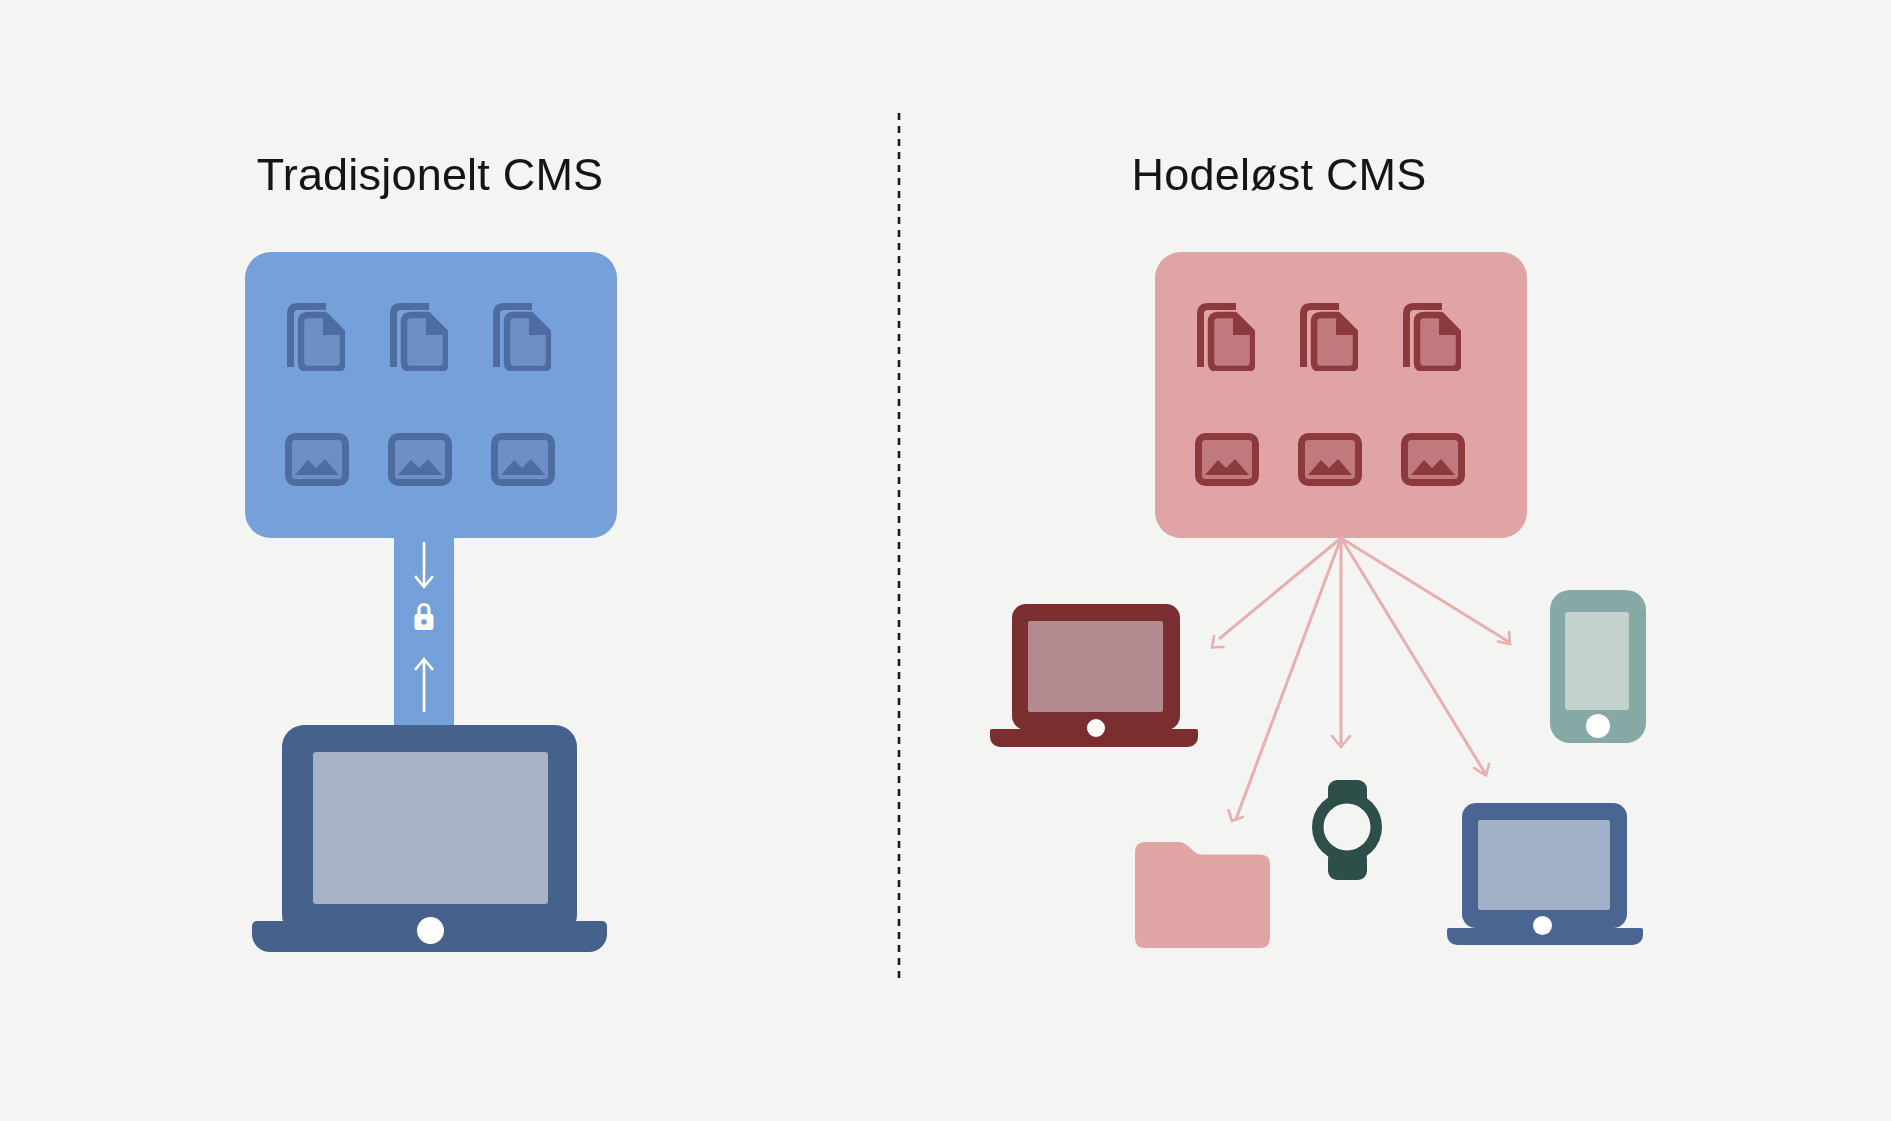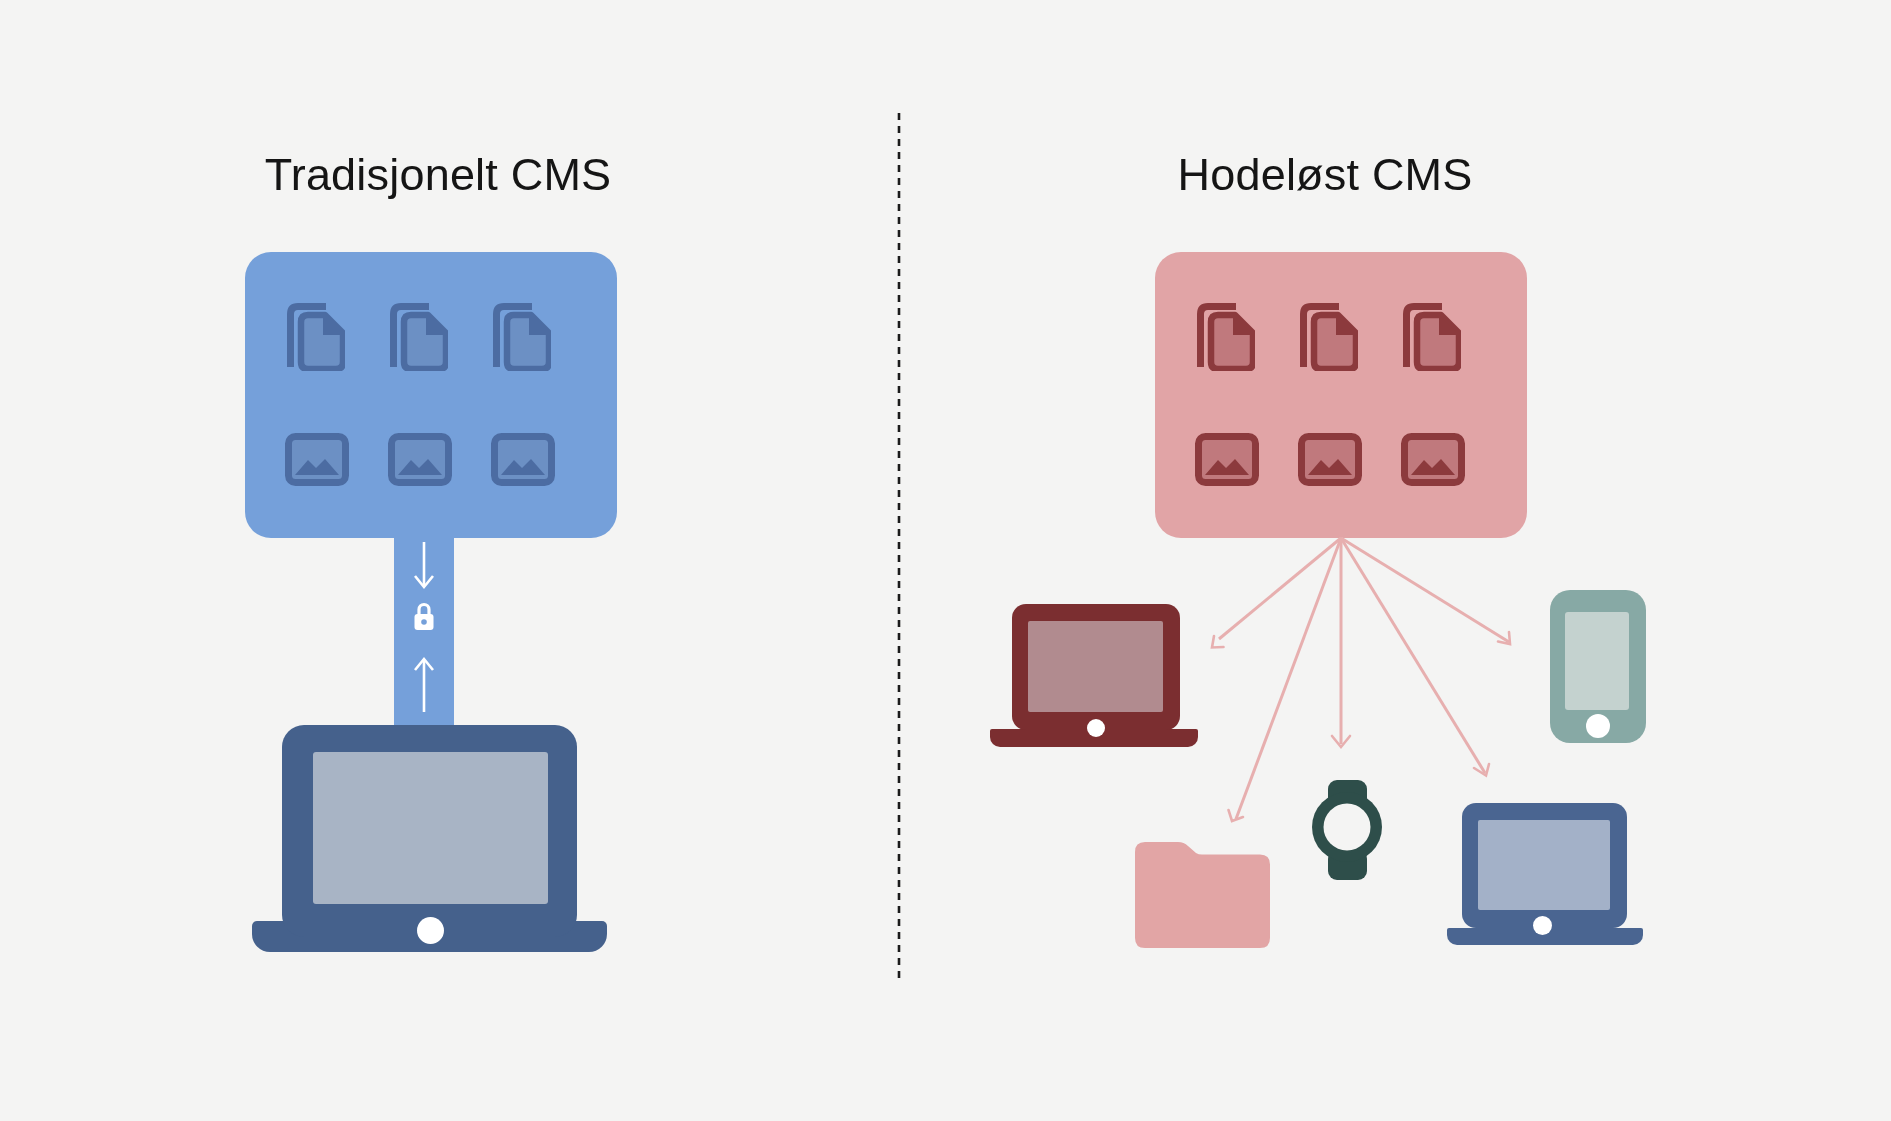--- a/index.html
+++ b/index.html
@@ -44,21 +44,21 @@
   #blue2-laptop-screen{left:1478px;top:820px;width:132px;height:90px;background:var(--right-screen);border-radius:2px;}
   #blue2-laptop-btn{left:1533px;top:916px;width:19px;height:19px;border-radius:50%;background:var(--white);}
   
   .doc-icon svg,.img-icon svg{display:block;}
   .blue .stroke{stroke:var(--blue-ic-stroke);} .blue .fillmid{fill:var(--blue-ic-fill);} .blue .filldark{fill:var(--blue-ic-stroke);}
   .pink .stroke{stroke:var(--pink-ic-stroke);} .pink .fillmid{fill:var(--pink-ic-fill);} .pink .filldark{fill:var(--pink-ic-stroke);}
 </style>
 </head>
 <body>
 
-<div class="abs title" style="left:228px;top:149px;">Tradisjonelt CMS</div>
+<div class="abs title" style="left:220px;top:149px;">Tradisjonelt CMS</div>
 
 <div class="abs" id="blue-strip"></div>
 
 <div class="abs" id="blue-box">
   <div class="icon-row row-docs">
     <span class="doc-icon blue">
       <svg width="58" height="68" viewBox="0 0 58 68">
         <path class="stroke" d="M3.5 64 L3.5 11 Q3.5 3.5 11 3.5 L39 3.5" fill="none" stroke-width="7"></path>
         <path class="fillmid stroke" d="M21 12 L38 12 L56 30 L56 59 Q56 66 49 66 L21 66 Q14 66 14 59 L14 19 Q14 12 21 12 Z" stroke-width="6.5" stroke-linejoin="round"></path>
         <path class="filldark" d="M36 12 L56 32 L36 32 Z"></path>
@@ -129,21 +129,21 @@
   <div class="abs" id="left-laptop-screen"></div>
   <div class="abs" id="left-laptop-btn"></div>
 </div>
 
 <span class="abs" id="divider">
   <svg width="4" height="868" viewBox="0 0 4 868">
     <line x1="2" y1="0" x2="2" y2="868" stroke="var(--divider)" stroke-width="2.6" stroke-dasharray="7 6"></line>
   </svg>
 </span>
 
-<div class="abs title" style="left:1115px;top:149px;">Hodeløst CMS</div>
+<div class="abs title" style="left:1069px;top:149px;">Hodeløst CMS</div>
 
 <div class="abs" id="pink-box">
   <div class="icon-row row-docs">
     <span class="doc-icon pink">
       <svg width="58" height="68" viewBox="0 0 58 68">
         <path class="stroke" d="M3.5 64 L3.5 11 Q3.5 3.5 11 3.5 L39 3.5" fill="none" stroke-width="7"></path>
         <path class="fillmid stroke" d="M21 12 L38 12 L56 30 L56 59 Q56 66 49 66 L21 66 Q14 66 14 59 L14 19 Q14 12 21 12 Z" stroke-width="6.5" stroke-linejoin="round"></path>
         <path class="filldark" d="M36 12 L56 32 L36 32 Z"></path>
       </svg>
     </span>

